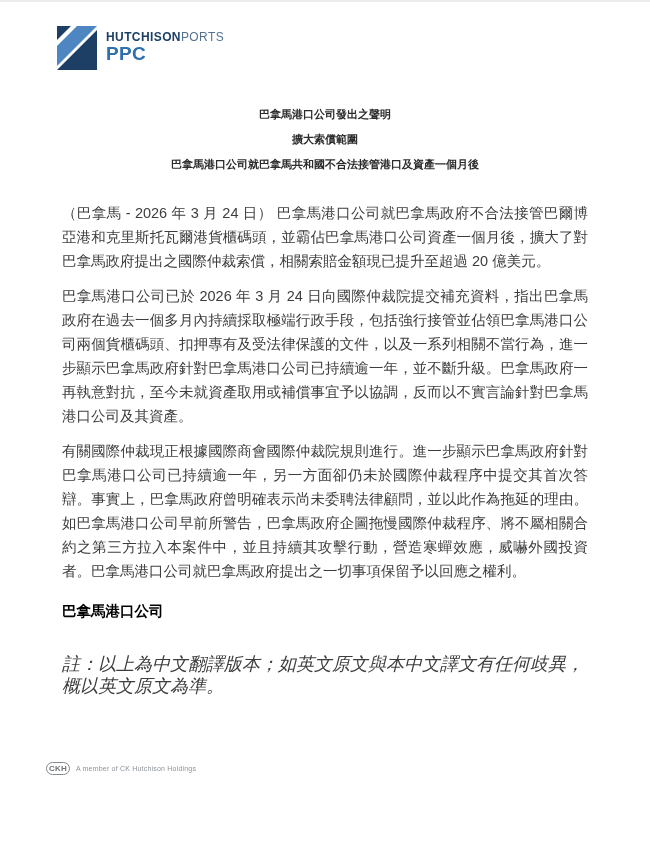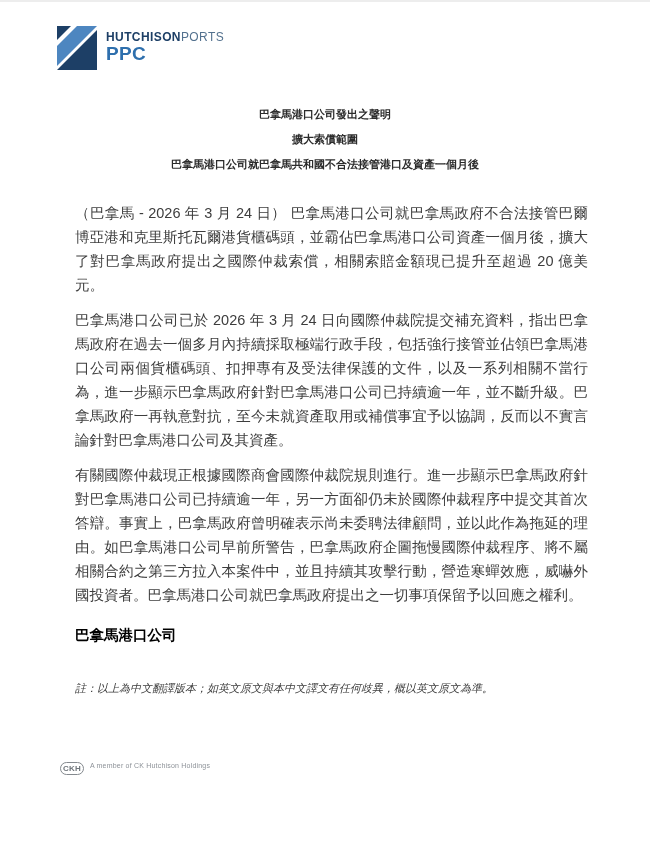--- a/index.html
+++ b/index.html
@@ -30,51 +30,51 @@
   .brand-sub { font-size: 19px; font-weight: 700; color: #2e6fad; line-height: 21px; letter-spacing: 0.3px; }
 
   
   .title-block { margin-top: 30px; text-align: center; }
   .title-line {
     font-size: 11px;
     font-weight: 700;
     color: #2b2b2b;
     line-height: 25px;
   }
-  .body-text { margin-top: 24px; margin-left: 13px; }
+  .body-text { margin-top: 24px; }
   .para {
     font-size: 14.5px;
     line-height: 24px;
     color: #3d3d3d;
     text-align: justify;
     text-justify: inter-ideograph;
     margin-bottom: 11px;
   }
   .signature {
     margin-top: 16px;
     font-size: 14.5px;
     font-weight: 700;
     color: #000000;
     line-height: 24px;
   }
   .note {
     margin-top: 30px;
-    font-size: 11px;
+    font-size: 18px;
     font-style: italic;
     color: #3d3d3d;
     line-height: 22px;
   }
 
   
   .footer {
     position: absolute;
-    left: 60px;
+    left: 46px;
     top: 760px;
     display: flex;
-    align-items: flex-start;
+    align-items: center;
     gap: 6px;
   }
   .ckh-logo {
     display: inline-flex;
     align-items: center;
     justify-content: center;
     min-width: 19px;
     height: 13px;
     padding: 0 2px;
     border: 1px solid #84898e;

